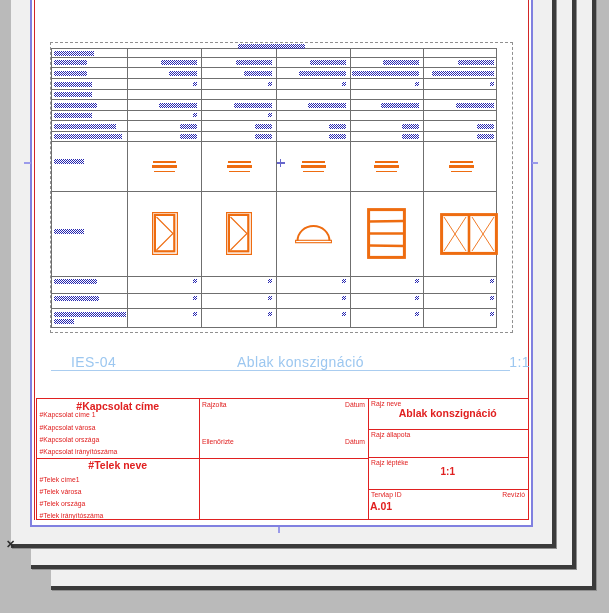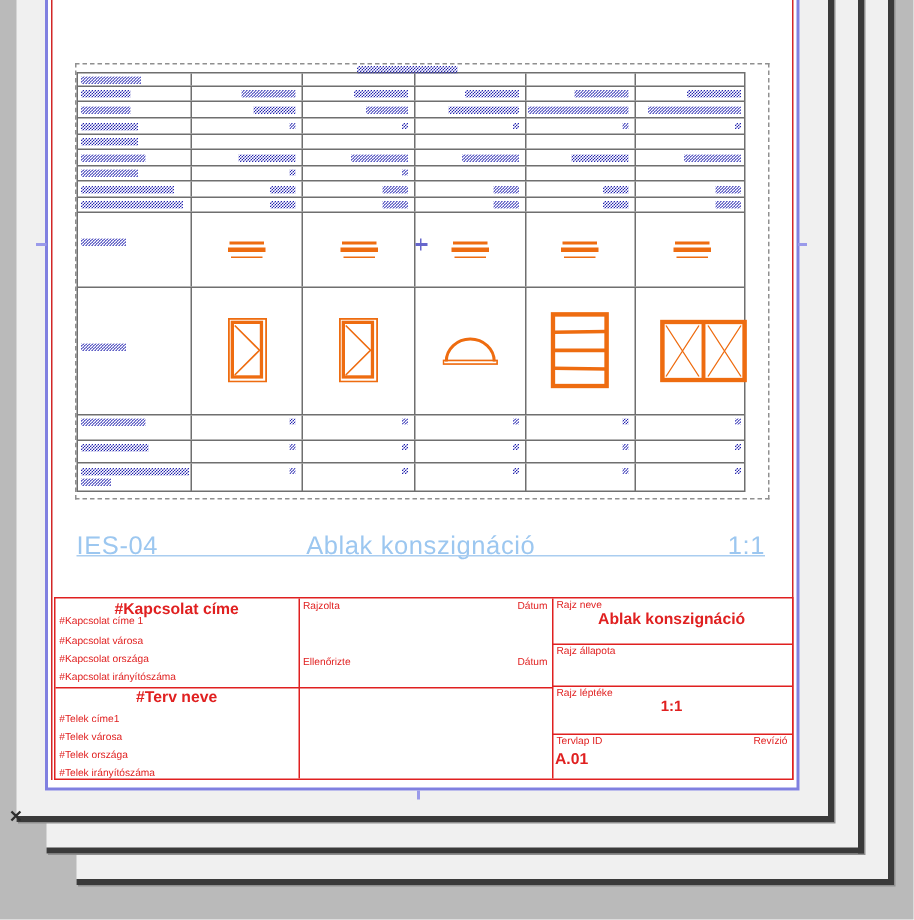--- a/index.html
+++ b/index.html
@@ -34,21 +34,21 @@
   .dither{position:absolute;height:5px;
      background-image:linear-gradient(45deg,#2525b0 25%,transparent 25%,transparent 75%,#2525b0 75%),
                       linear-gradient(45deg,#2525b0 25%,transparent 25%,transparent 75%,#2525b0 75%);
      background-size:2px 2px;background-position:0 0,1px 1px;}
   .plan-sym{display:flex;flex-direction:column;align-items:center;gap:2.5px;}
   .plan-sym i{display:block;background:#ee6c10;}
   .plan-sym .l1{width:23px;height:1.3px;}
   .plan-sym .l2{width:25px;height:2.8px;}
   .plan-sym .l3{width:21px;height:1.3px;}
   
-  .dt{position:absolute;z-index:9;color:#9cc7f0;font-size:17px;letter-spacing:.4px;white-space:nowrap;}
+  .dt{position:absolute;z-index:9;color:#9cc7f0;font-size:14px;letter-spacing:.4px;white-space:nowrap;margin-left:20px;}
   .dt-line{position:absolute;left:51px;top:369.6px;width:459px;height:1.4px;background:#aacdf0;z-index:9;}
   
   .tblock{position:absolute;left:36px;top:397.5px;width:493px;height:122px;
      border:1.5px solid #e02020;box-sizing:border-box;z-index:9;color:#e02020;}
   .tblock .vline{position:absolute;top:0;bottom:0;width:1.1px;background:#e02020;}
   .tblock .hline{position:absolute;height:1.1px;background:#e02020;}
   .lbl{position:absolute;font-size:6.8px;white-space:nowrap;color:#e02020;}
   .heading{position:absolute;font-size:10.5px;font-weight:bold;text-align:center;white-space:nowrap;}
   .bigval{position:absolute;font-weight:bold;text-align:center;white-space:nowrap;}
   .x-marker{position:absolute;left:6px;top:538px;z-index:4;color:#2e2e2e;
@@ -388,21 +388,21 @@
   <div class="hline" style="left:330.5px;right:0;top:30.5px"></div>
   <div class="hline" style="left:330.5px;right:0;top:58px"></div>
   <div class="hline" style="left:330.5px;right:0;top:90.5px"></div>
 
   <div class="heading" style="left:0;width:161.5px;top:1px">#Kapcsolat címe</div>
   <div class="lbl" style="left:2.5px;top:12.5px">#Kapcsolat címe 1</div>
   <div class="lbl" style="left:2.5px;top:25px">#Kapcsolat városa</div>
   <div class="lbl" style="left:2.5px;top:37.5px">#Kapcsolat országa</div>
   <div class="lbl" style="left:2.5px;top:49.5px">#Kapcsolat irányítószáma</div>
 
-  <div class="heading" style="left:0;width:161.5px;top:60.5px">#Terv neve</div>
+  <div class="heading" style="left:0;width:161.5px;top:60.5px">#Telek neve</div>
   <div class="lbl" style="left:2.5px;top:77.5px">#Telek címe1</div>
   <div class="lbl" style="left:2.5px;top:89.5px">#Telek városa</div>
   <div class="lbl" style="left:2.5px;top:101.5px">#Telek országa</div>
   <div class="lbl" style="left:2.5px;top:113px">#Telek irányítószáma</div>
 
   <div class="lbl" style="left:165px;top:2.5px">Rajzolta</div>
   <div class="lbl" style="left:240px;width:88px;top:2.5px;text-align:right">Dátum</div>
   <div class="lbl" style="left:165px;top:39px">Ellenőrizte</div>
   <div class="lbl" style="left:240px;width:88px;top:39px;text-align:right">Dátum</div>
 

